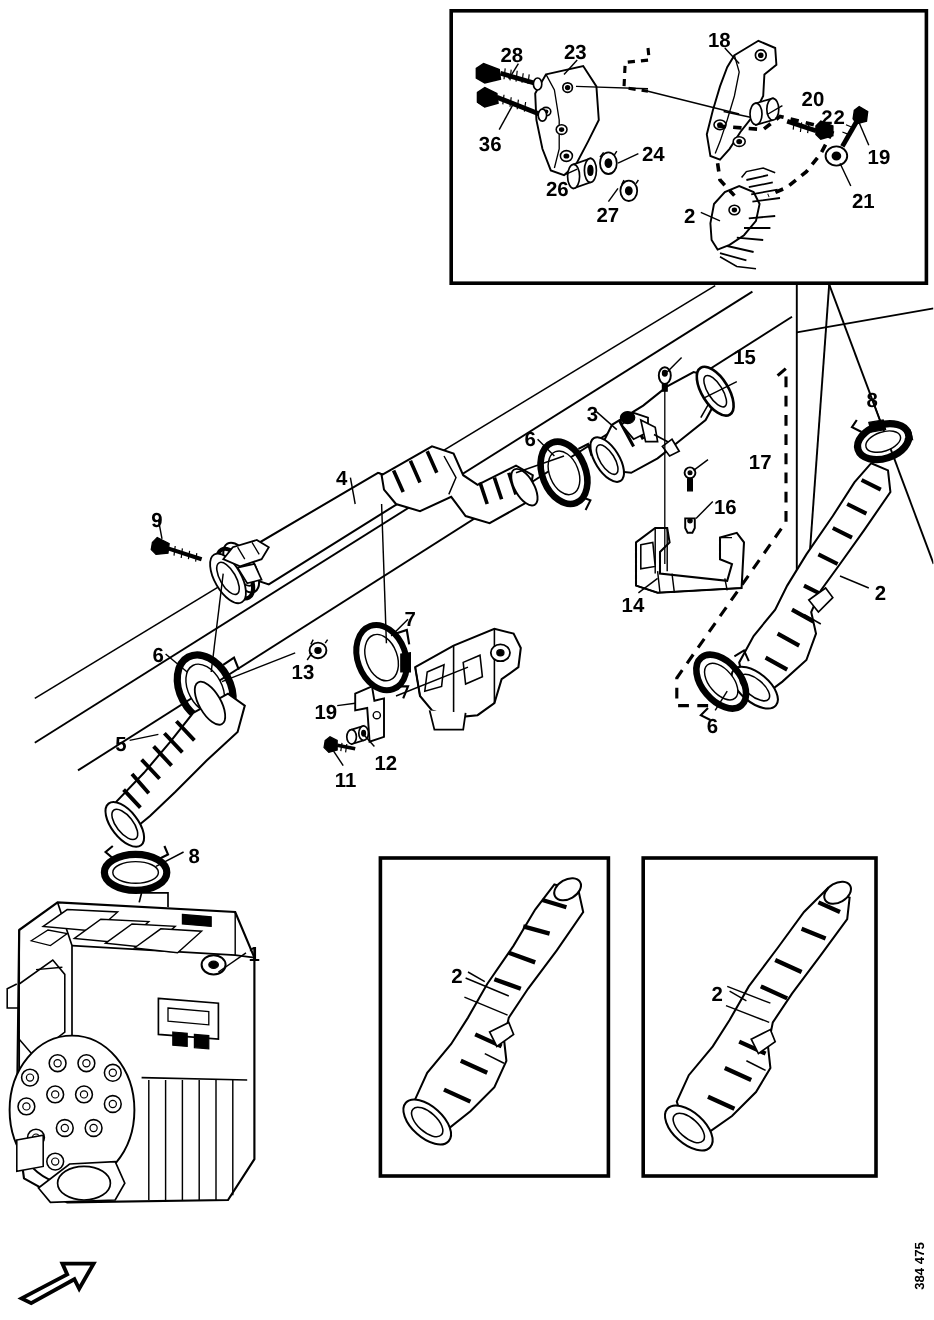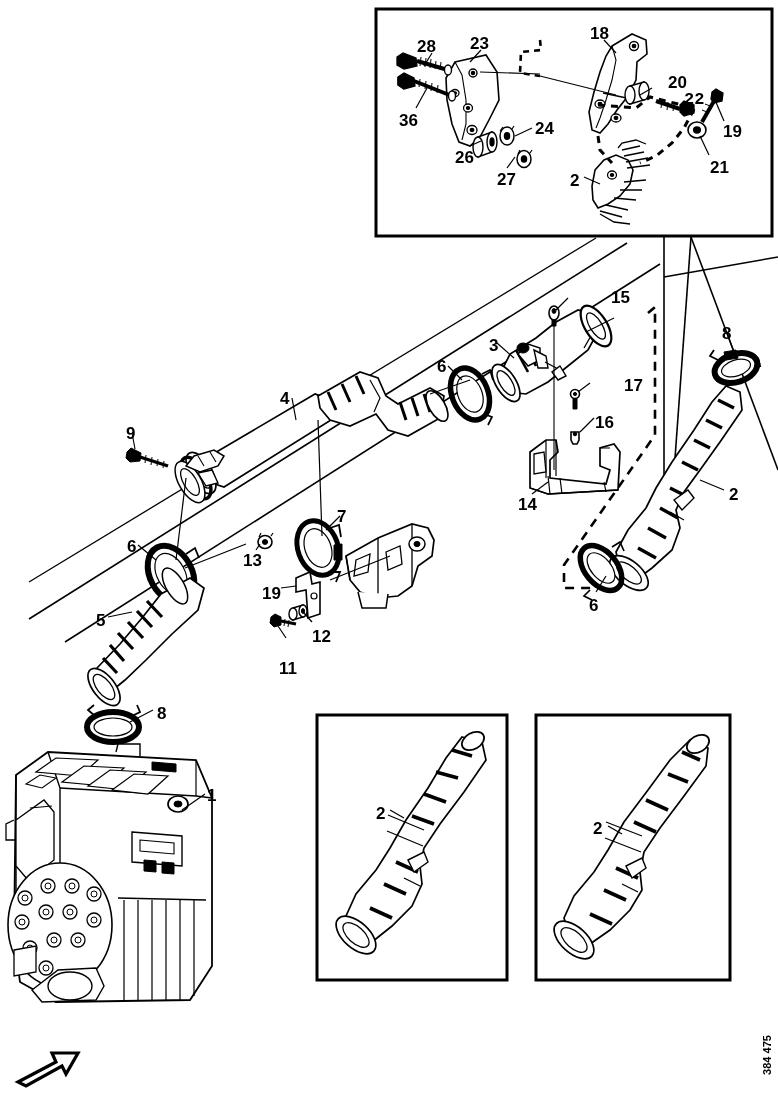--- a/index.html
+++ b/index.html
@@ -527,21 +527,21 @@
       <div class="callout" style="left: 280px; top: 390px;">4</div>
       <div class="callout" style="left: 96px; top: 612px;">5</div>
       <div class="callout" style="left: 127px; top: 538px;">6</div>
       <div class="callout" style="left: 437px; top: 358px;">6</div>
       <div class="callout" style="left: 589px; top: 597px;">6</div>
       <div class="callout" style="left: 337px; top: 508px;">7</div>
       <div class="callout" style="left: 157px; top: 705px;">8</div>
       <div class="callout" style="left: 722px; top: 325px;">8</div>
       <div class="callout" style="left: 126px; top: 425px;">9</div>
       <div class="callout" style="left: 243px; top: 552px;">13</div>
-      <div class="callout" style="left: 279px; top: 642px; margin-top: 18px;">11</div>
+      <div class="callout" style="left: 279px; top: 642px;">11</div>
       <div class="callout" style="left: 312px; top: 628px;">12</div>
       <div class="callout" style="left: 262px; top: 585px;">19</div>
       <div class="callout" style="left: 518px; top: 496px;">14</div>
       <div class="callout" style="left: 567px; top: 289px; margin-left: 44px;">15</div>
       <div class="callout" style="left: 595px; top: 414px;">16</div>
       <div class="callout" style="left: 624px; top: 377px;">17</div>
       <div class="callout" style="left: 417px; top: 38px;">28</div>
       <div class="callout" style="left: 470px; top: 35px;">23</div>
       <div class="callout" style="left: 399px; top: 112px;">36</div>
       <div class="callout" style="left: 455px; top: 149px;">26</div>

